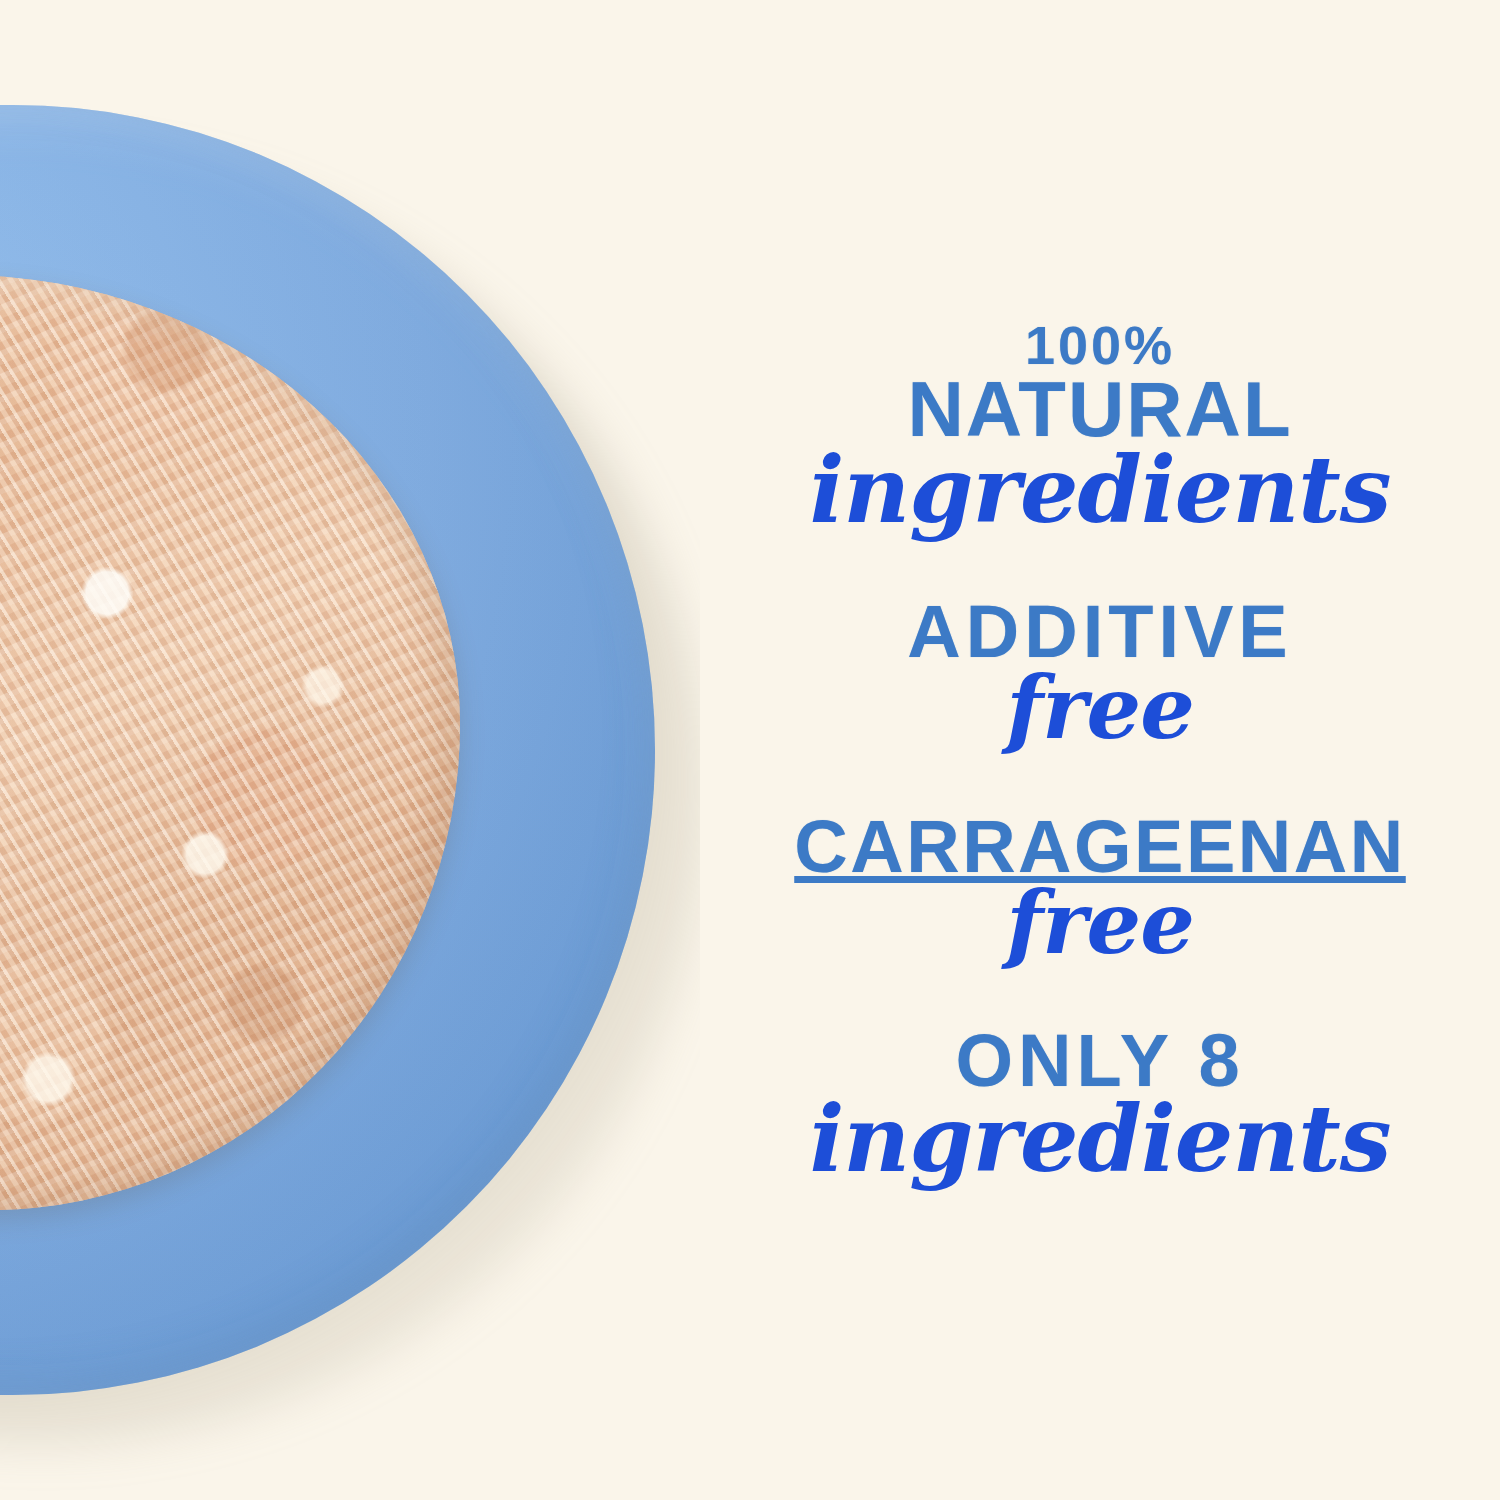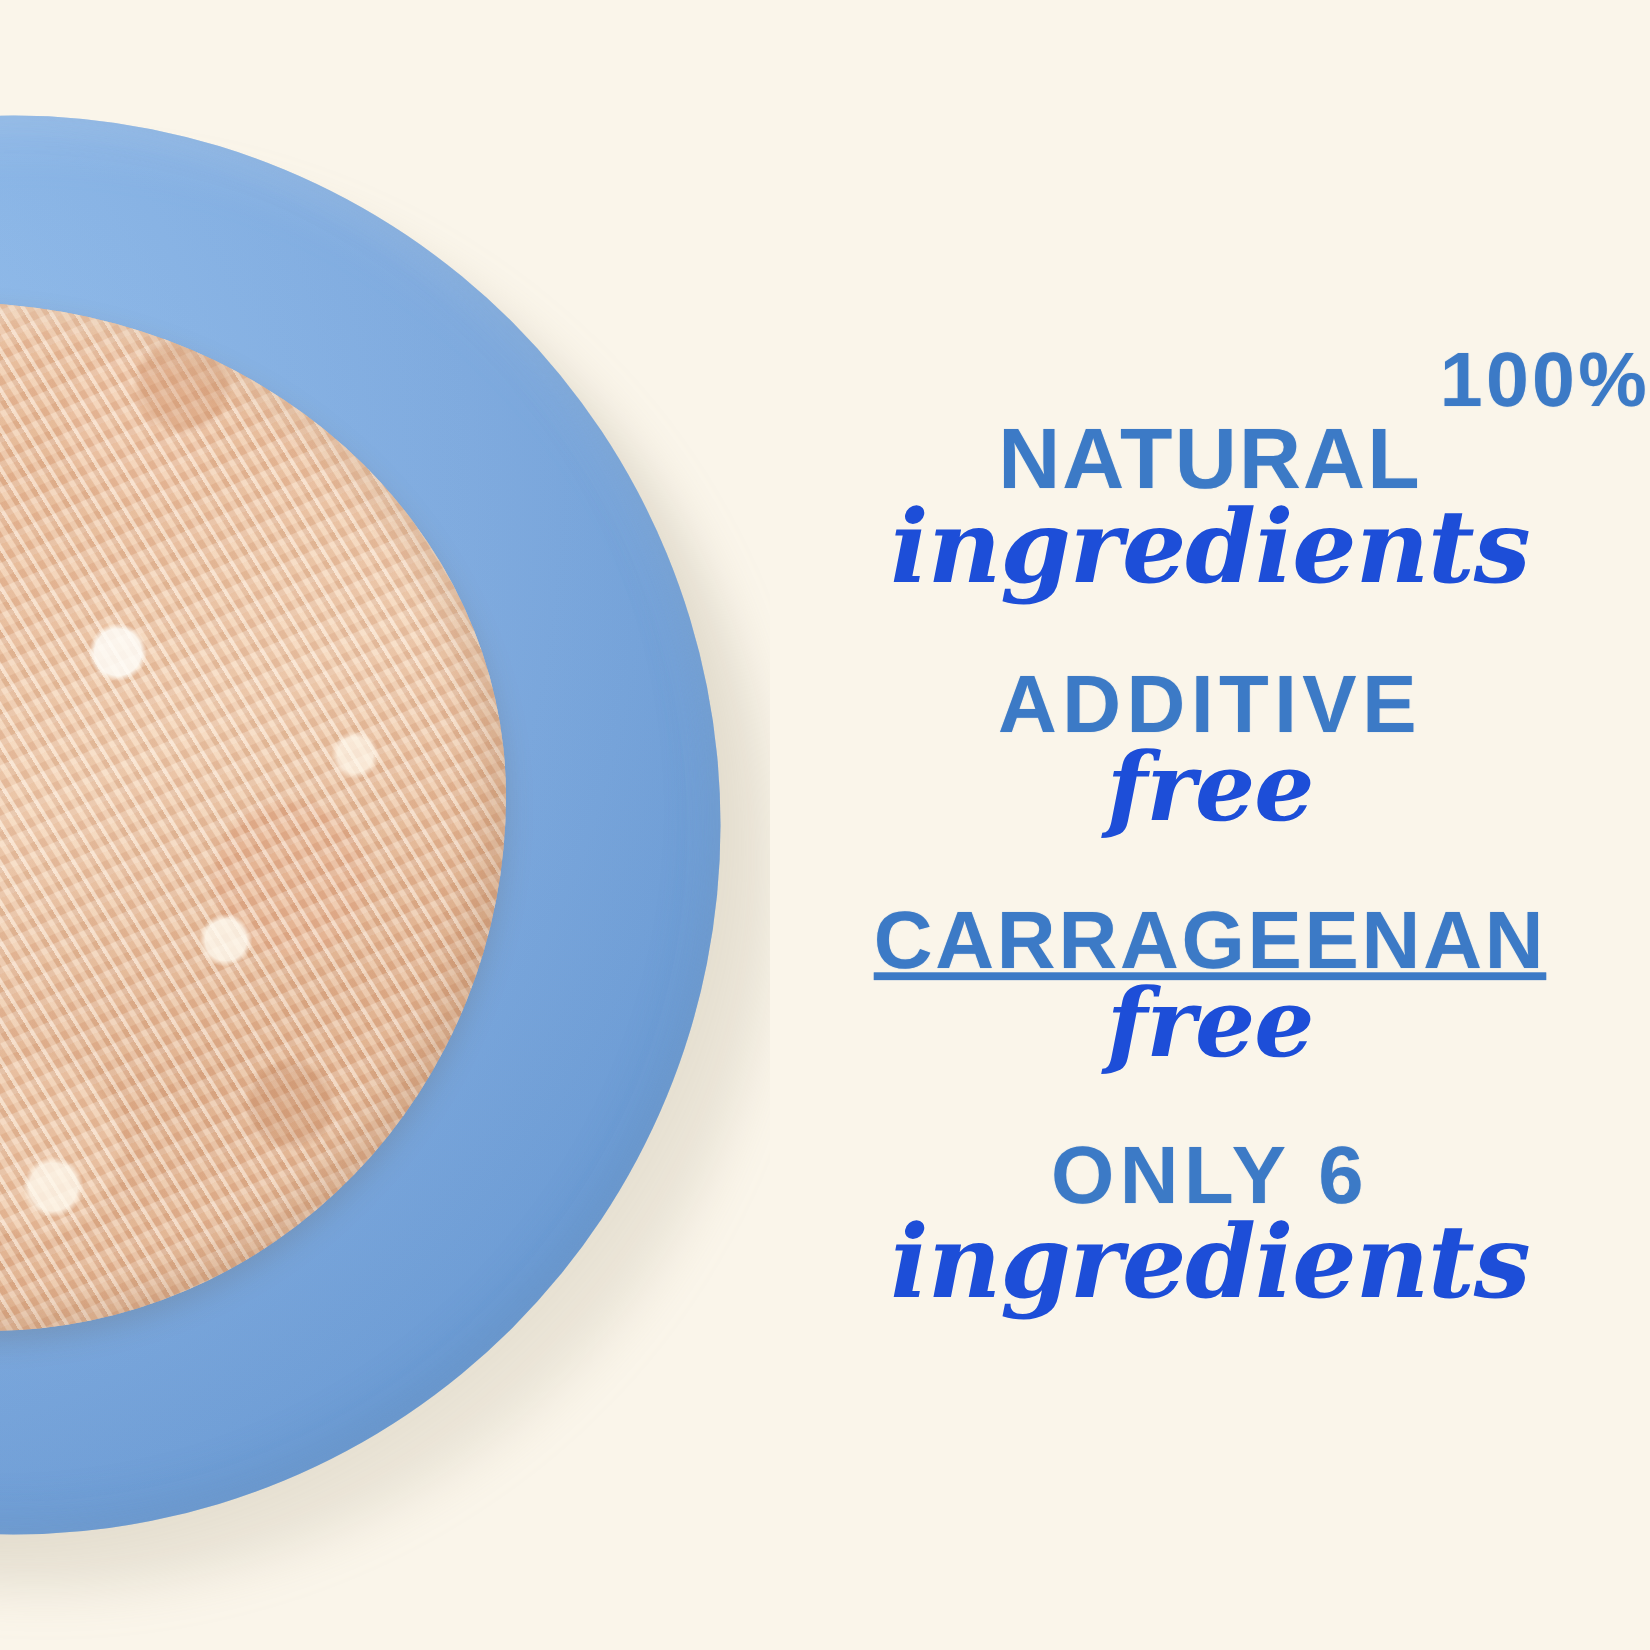--- a/index.html
+++ b/index.html
@@ -185,21 +185,21 @@
     font-style: italic;
     font-weight: 700;
     font-size: 92px;
     line-height: 1.04;
     letter-spacing: -1px;
     white-space: nowrap;
     margin-top: -4px;
   }
   .claim-script.sm { font-size: 86px; }
 
-  .block-1 .claim-head.pct { font-size: 70px; letter-spacing: 3px; text-align: right; }
+  .block-1 .claim-head.pct { font-size: 54px; letter-spacing: 3px; }
 </style>
 </head>
 <body>
 
 <div id="stage">
 
   <div class="photo-panel">
     <div class="plate-shadow"></div>
     <div class="plate"></div>
     <div class="plate-rim"></div>
@@ -219,18 +219,18 @@
       <span class="claim-head small">ADDITIVE</span>
       <span class="claim-script sm">free</span>
     </div>
 
     <div class="claim-block block-3">
       <span class="claim-head wide">CARRAGEENAN</span>
       <span class="claim-script sm">free</span>
     </div>
 
     <div class="claim-block block-4">
-      <span class="claim-head small">ONLY 6</span>
+      <span class="claim-head small">ONLY 8</span>
       <span class="claim-script">ingredients</span>
     </div>
 
   </div>
 </div>
 
 </body></html>

